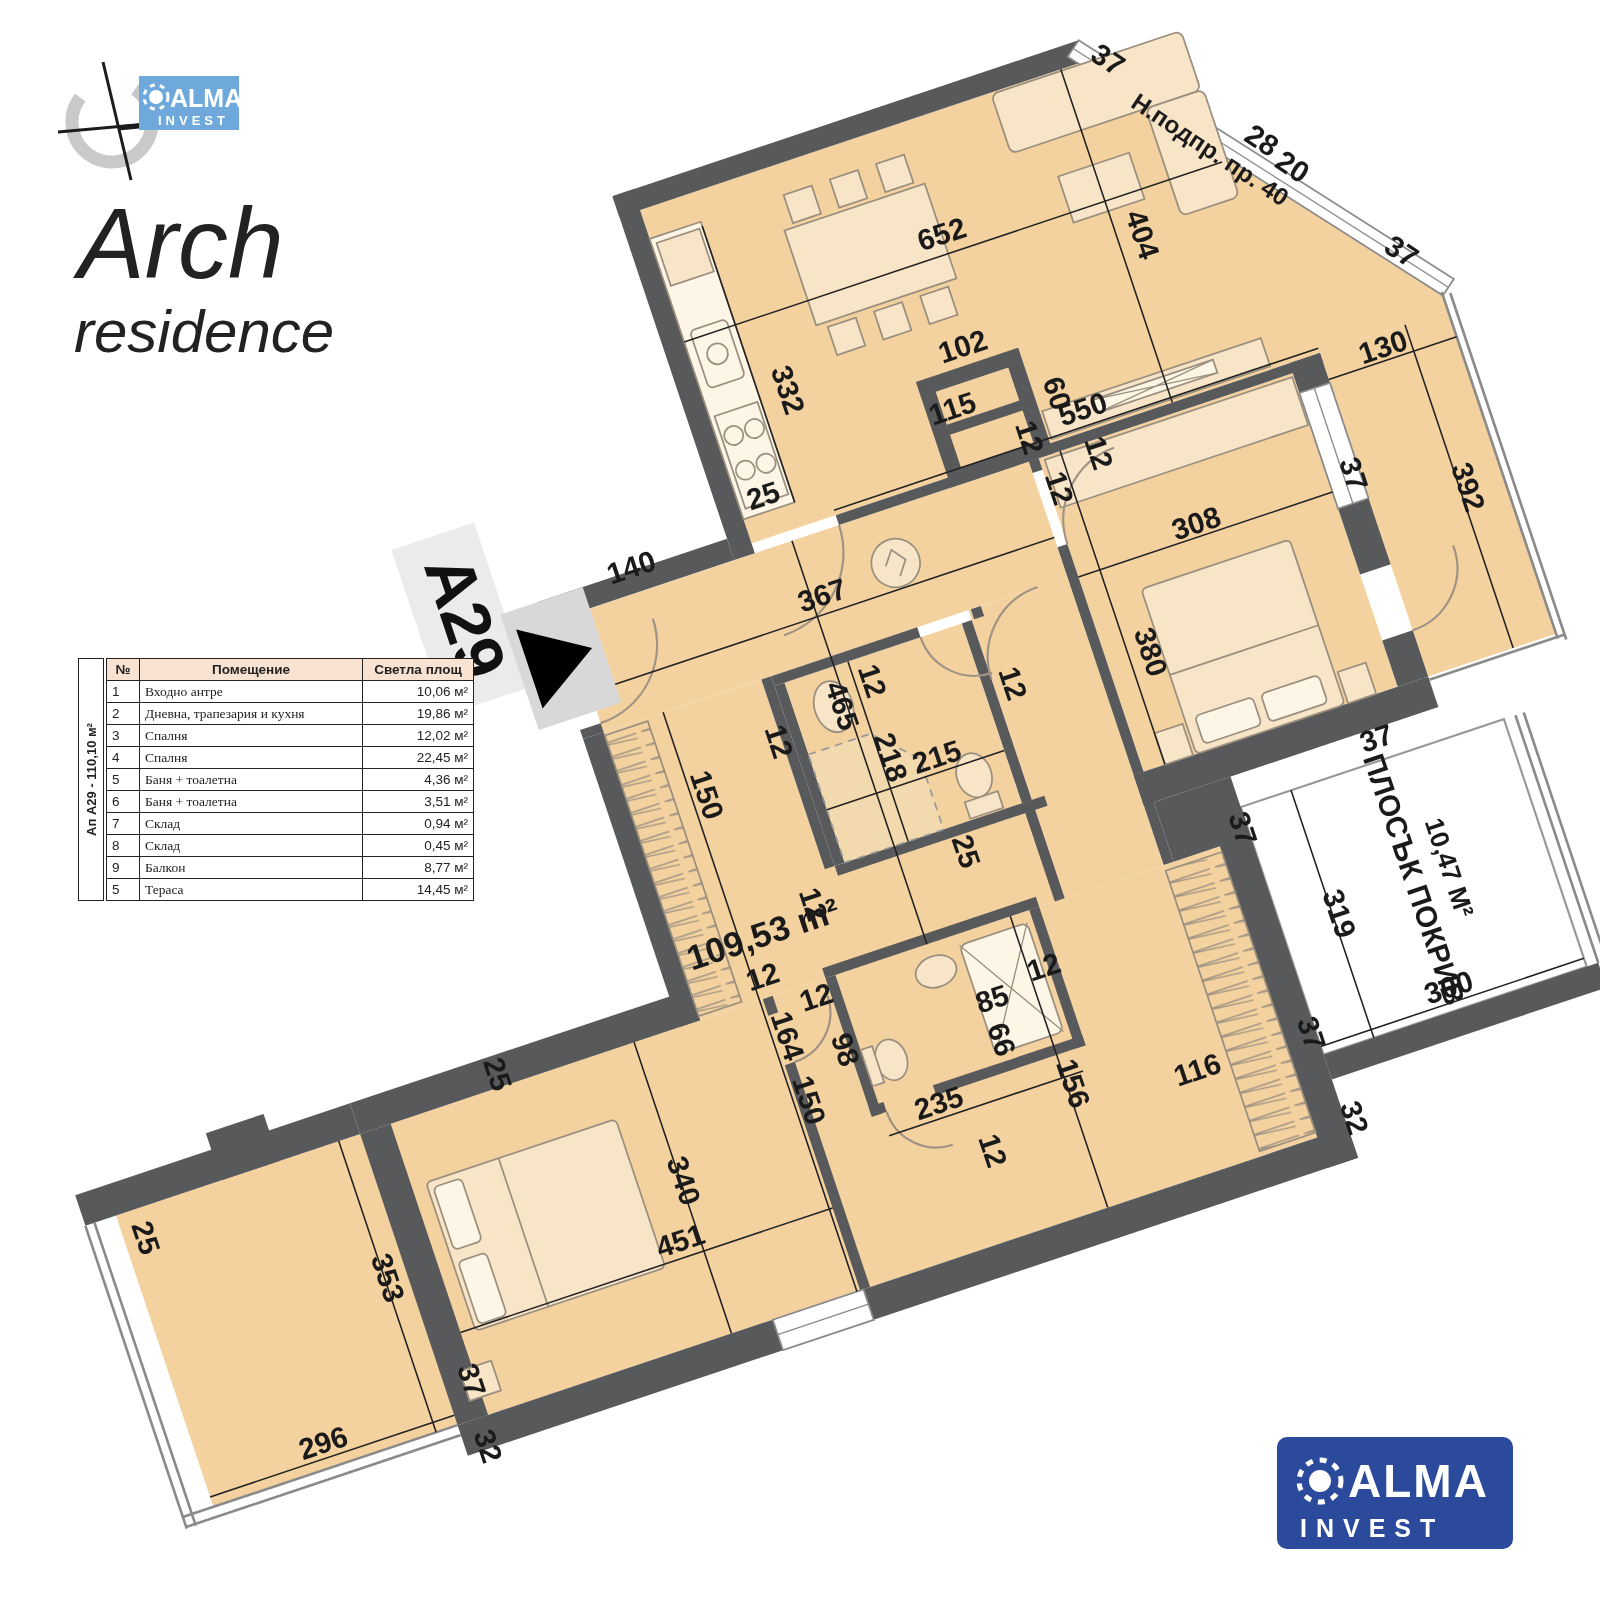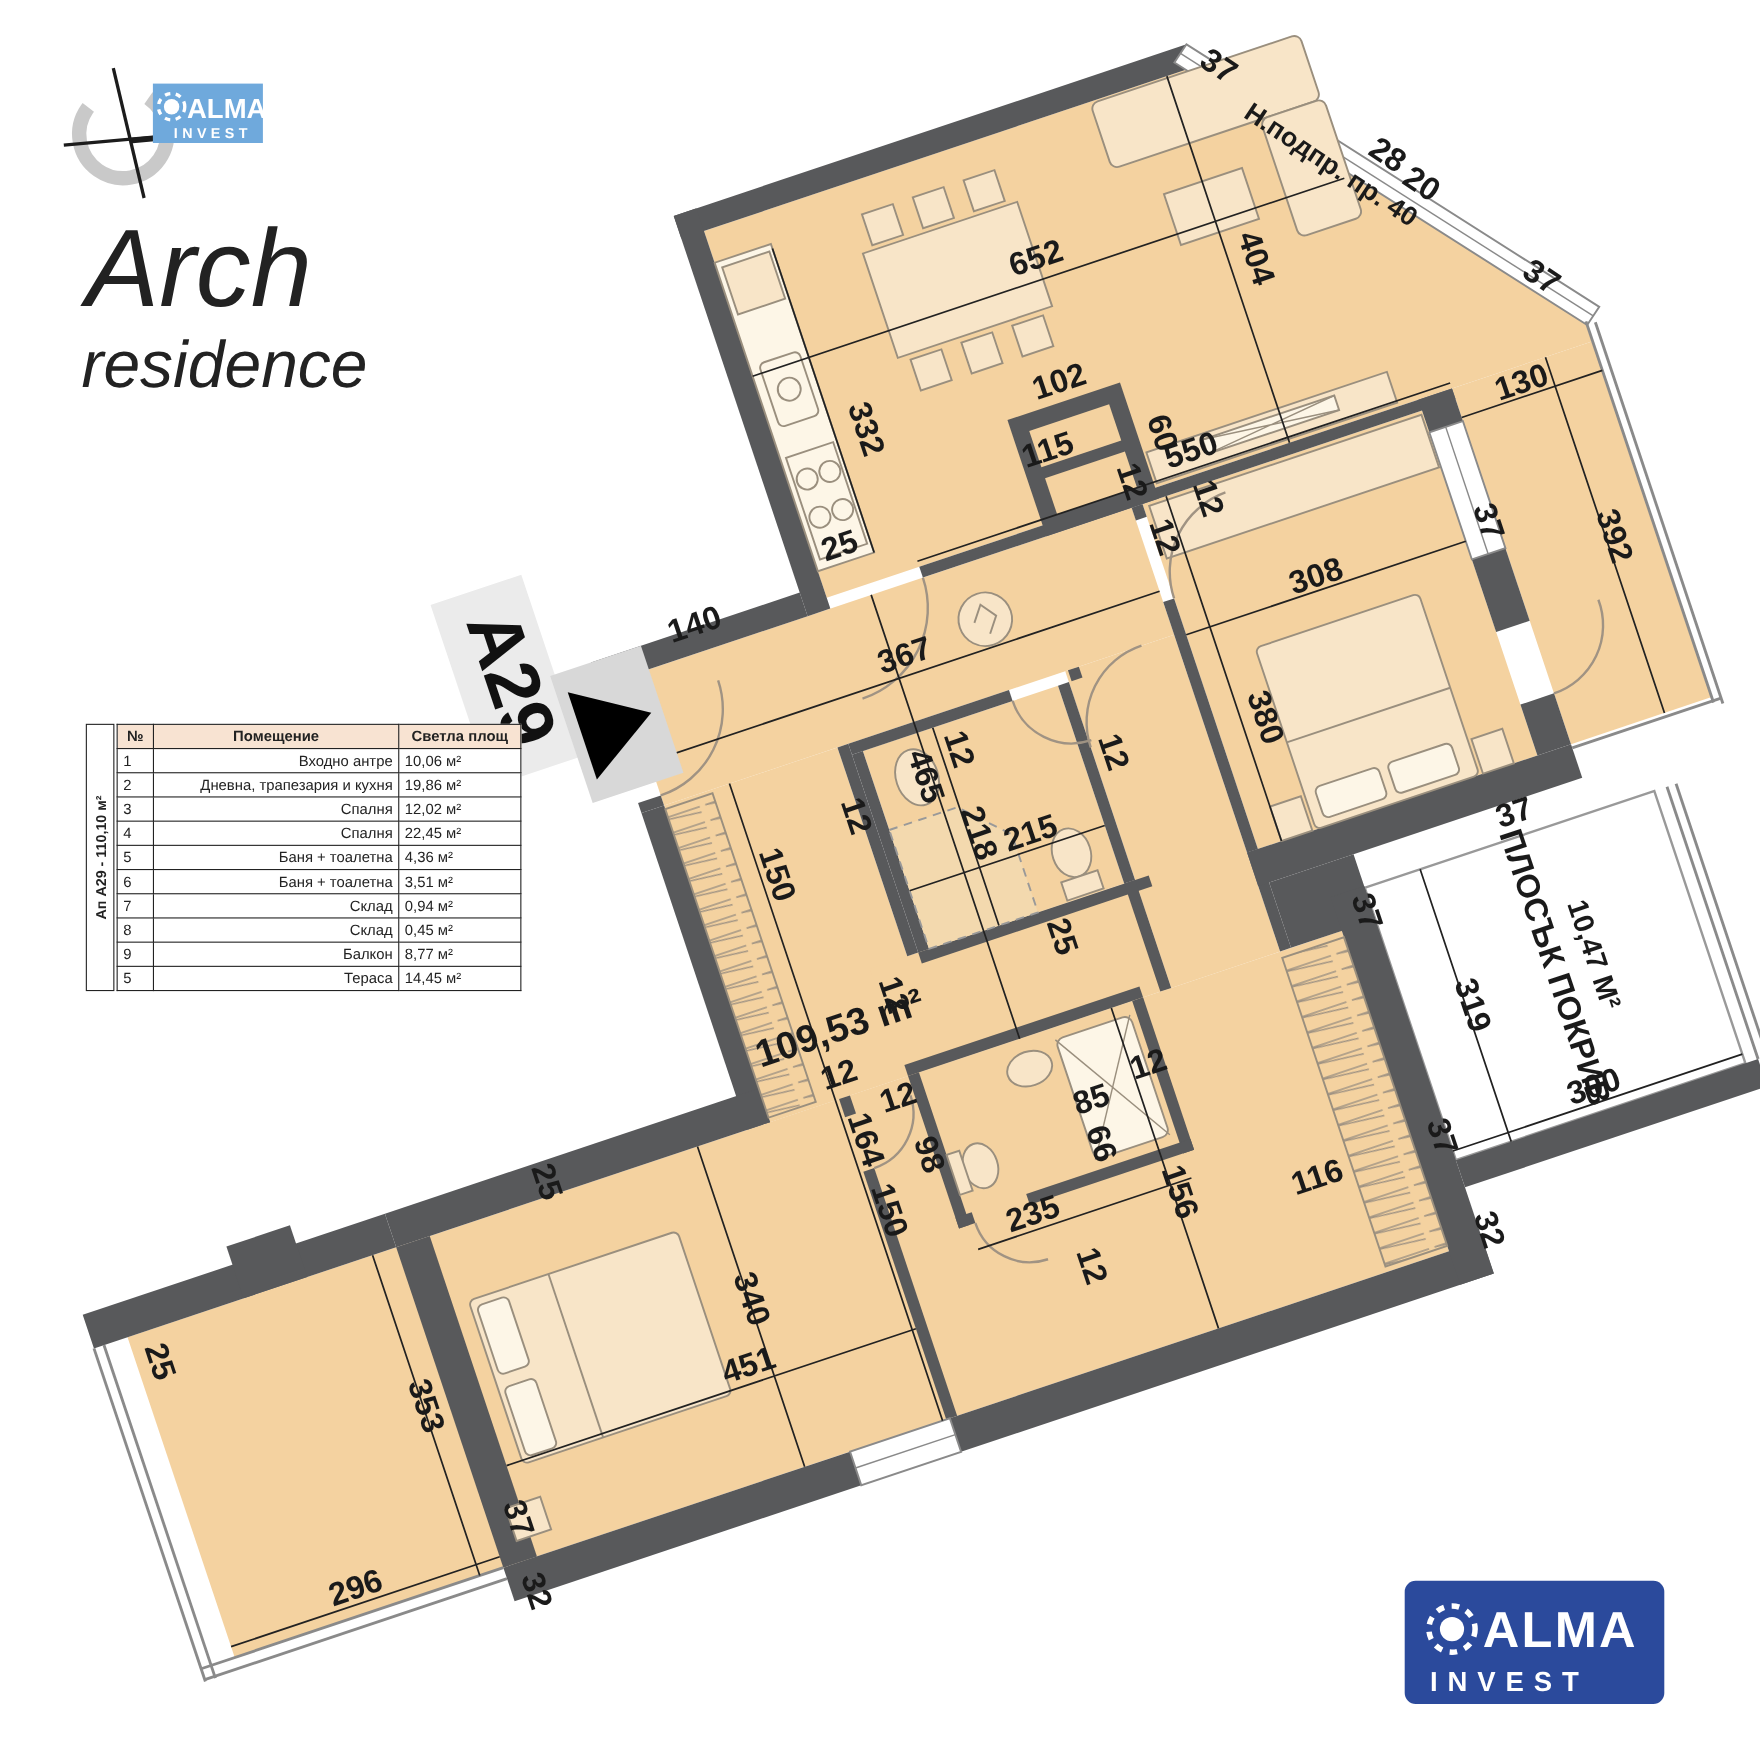--- a/index.html
+++ b/index.html
@@ -20,22 +20,22 @@
   .dimtext{font-weight:600;fill:var(--dim);}
   .dash{stroke-dasharray:9 7;}
   
   .tblwrap{position:absolute;left:78px;top:658px;display:flex;align-items:stretch;}
   .vlabel{width:24px;border:1.6px solid #222;background:#fff;display:flex;align-items:center;justify-content:center;margin-right:2px;}
   .vlabel span{transform:rotate(-90deg);white-space:nowrap;font-size:13px;font-weight:bold;color:#222;}
   table.rooms{border-collapse:collapse;background:#fff;}
   table.rooms th,table.rooms td{border:1.5px solid #222;font-size:13.5px;color:#222;padding:1px 5px;height:19px;white-space:nowrap;}
   table.rooms th{background:#f8e3d2;font-weight:bold;}
   td.num{width:22px;text-align:left;}
-  td.nm{width:212px;text-align:right;}
-  td.ar{width:100px;text-align:left;margin-left:48px;}
+  td.nm{width:212px;text-align:left;font-family:Liberation Serif, serif;}
+  td.ar{width:100px;text-align:right;margin-left:48px;}
 </style>
 </head>
 <body>
 
 
 
 <svg width="1600" height="1600" viewBox="0 0 1600 1600">
   <defs>
     <pattern id="hangV" width="17" height="64" patternUnits="userSpaceOnUse">
       <path d="M8 3 V61 M8 3 L14 61" stroke="#a09383" stroke-width="1.6" fill="none"></path>

